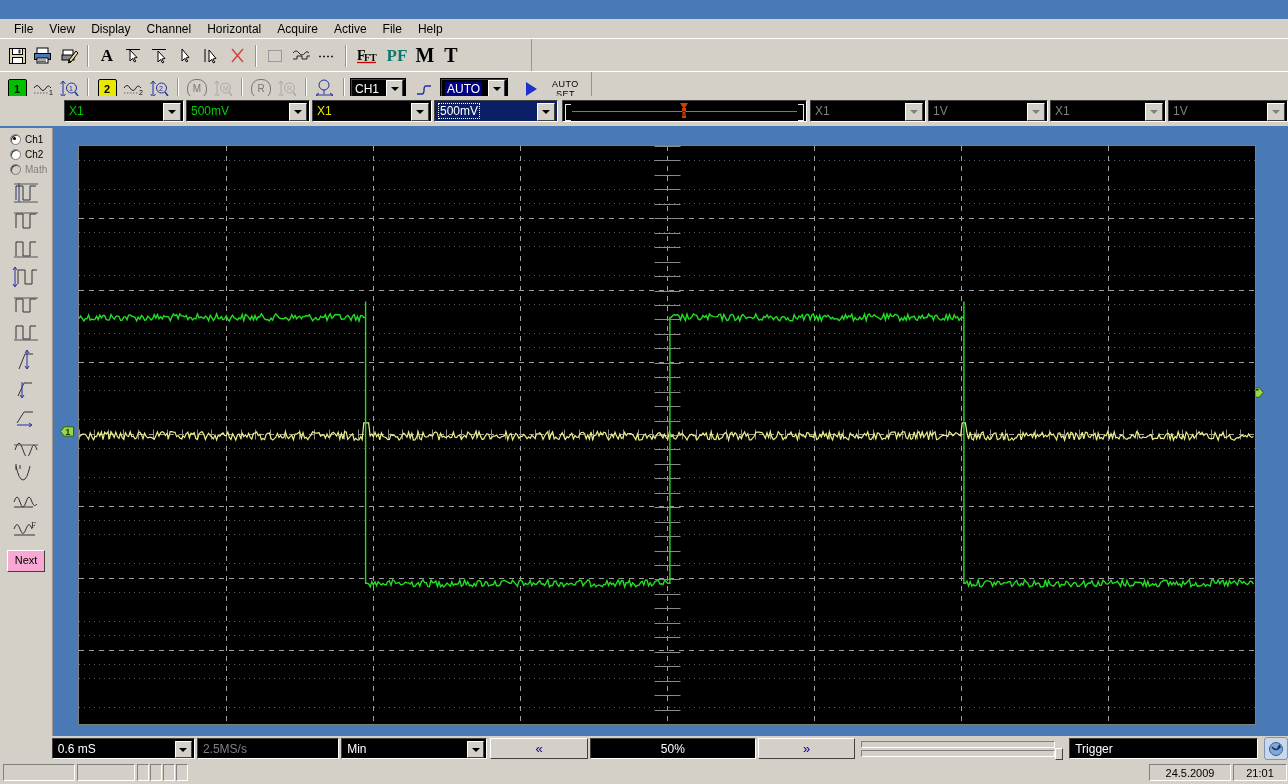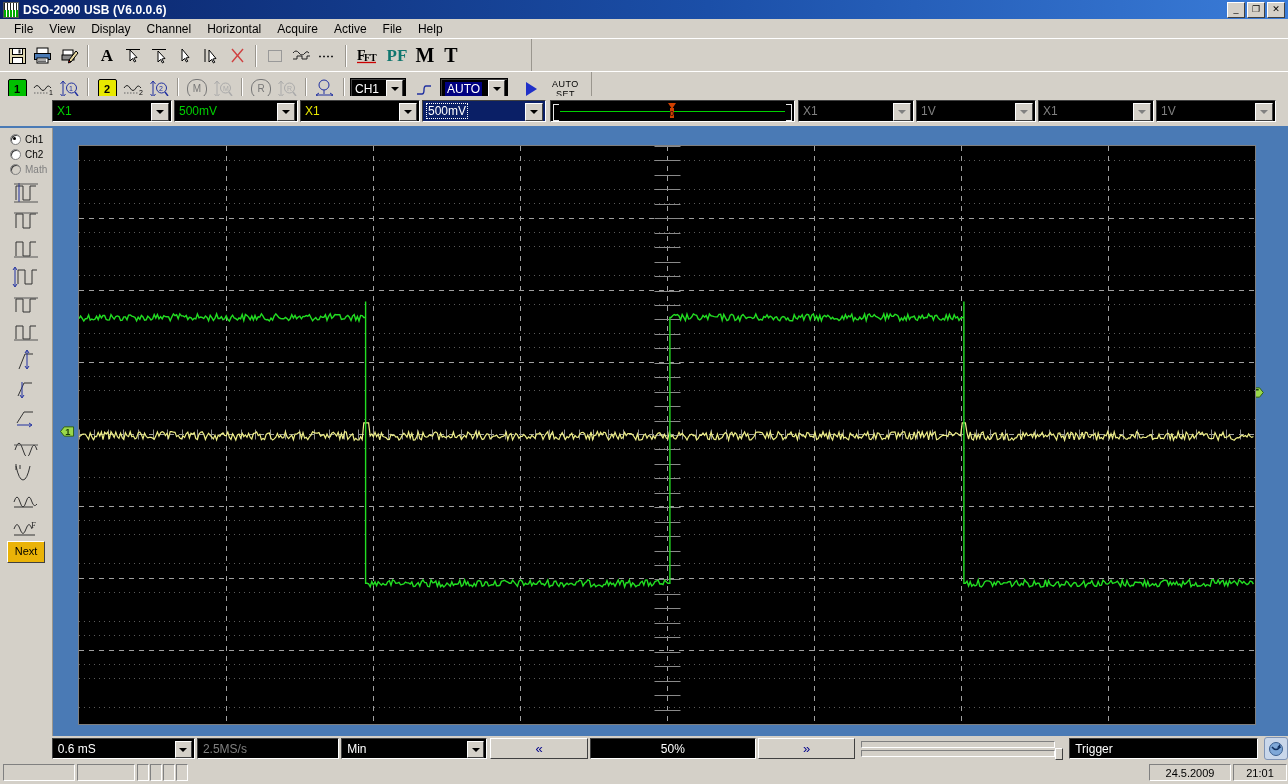--- a/index.html
+++ b/index.html
@@ -77,21 +77,21 @@
     border-right:1px solid #404040;border-bottom:1px solid #404040;
     display:flex;align-items:center;justify-content:center;}
   .combo-arrow i{border-left:4px solid transparent;border-right:4px solid transparent;
     border-top:4px solid #000;display:block;}
   .sel-hl{background:#000080;padding:0 2px;}
   .autoset{font-size:9px;line-height:10px;text-align:center;color:#000;
     font-family:"Liberation Sans",sans-serif;letter-spacing:.5px;}
 
   
   .ctlbar{position:absolute;left:0;top:96px;width:1288px;height:30px;background:#d4d0c8;
-    display:flex;align-items:center;}
+    display:flex;align-items:center;justify-content:flex-end;}
   .cb-combo{
     height:22px;background:#000;position:relative;display:flex;align-items:center;
     border-top:1px solid #404040;border-left:1px solid #404040;
     border-right:1px solid #fff;border-bottom:1px solid #fff;
     padding-left:4px;font-size:12px;box-sizing:border-box;}
   .cb-combo .ca{
     position:absolute;right:2px;top:2px;width:16px;height:16px;background:#d4d0c8;
     border-top:1px solid #fff;border-left:1px solid #fff;
     border-right:1px solid #404040;border-bottom:1px solid #404040;
     display:flex;align-items:center;justify-content:center;}
@@ -116,21 +116,21 @@
   .radio-row{display:flex;align-items:center;height:15px;padding-left:10px;font-size:10px;}
   .radio{width:9px;height:9px;border-radius:50%;background:#fff;
     border:1px solid #808080;box-shadow:inset 1px 1px 0 #404040;
     margin-right:4px;position:relative;flex:none;}
   .radio.on::after{content:"";position:absolute;left:2px;top:2px;width:3px;height:3px;
     background:#000;border-radius:50%;}
   .radio.dis{background:#d4d0c8;}
   .rlabel.dis{color:#808080;}
   .meas{width:34px;height:27px;margin:1px auto 0;display:flex;
     align-items:center;justify-content:center;}
-  .nextbtn{width:36px;height:20px;margin:0 auto 0;background:#eab308;
+  .nextbtn{width:36px;height:20px;margin:9px auto 0;background:#f9a8d4;
     border-top:1px solid #fff;border-left:1px solid #fff;
     border-right:1px solid #404040;border-bottom:1px solid #404040;
     font-size:11px;text-align:center;line-height:19px;color:#000;}
 
   
   .scope-wrap{position:absolute;left:53px;top:128px;width:1215px;height:608px;background:#4a7ab5;}
   .scope{position:absolute;left:25px;top:17px;width:1176px;height:578px;background:#000;
     border:1px solid #7f7f7f;}
   .scope svg{display:block;}
   .chmark{position:absolute;width:15px;height:13px;}
@@ -174,32 +174,20 @@
     border-top:1px solid #808080;border-left:1px solid #808080;
     border-right:1px solid #fff;border-bottom:1px solid #fff;
     box-sizing:border-box;margin-right:2px;
     display:flex;align-items:center;justify-content:center;font-size:11px;color:#000;}
 </style>
 </head>
 <body>
 
 <div id="app">
 
-  <div class="titlebar">
-    <div class="title-ico">
-      <div class="bars"></div>
-        <div class="wav"></div>
-    </div>
-    <span class="title-txt">DSO-2090 USB (V6.0.0.6)</span>
-    <div class="wbtns">
-      <div class="wbtn">_</div>
-      <div class="wbtn">❐</div>
-      <div class="wbtn">✕</div>
-    </div>
-  </div>
 
   <div class="menubar">
     <div class="menu-item">File</div>
     <div class="menu-item">View</div>
     <div class="menu-item">Display</div>
     <div class="menu-item">Channel</div>
     <div class="menu-item">Horizontal</div>
     <div class="menu-item">Acquire</div>
     <div class="menu-item">Active</div>
     <div class="menu-item">File</div>

